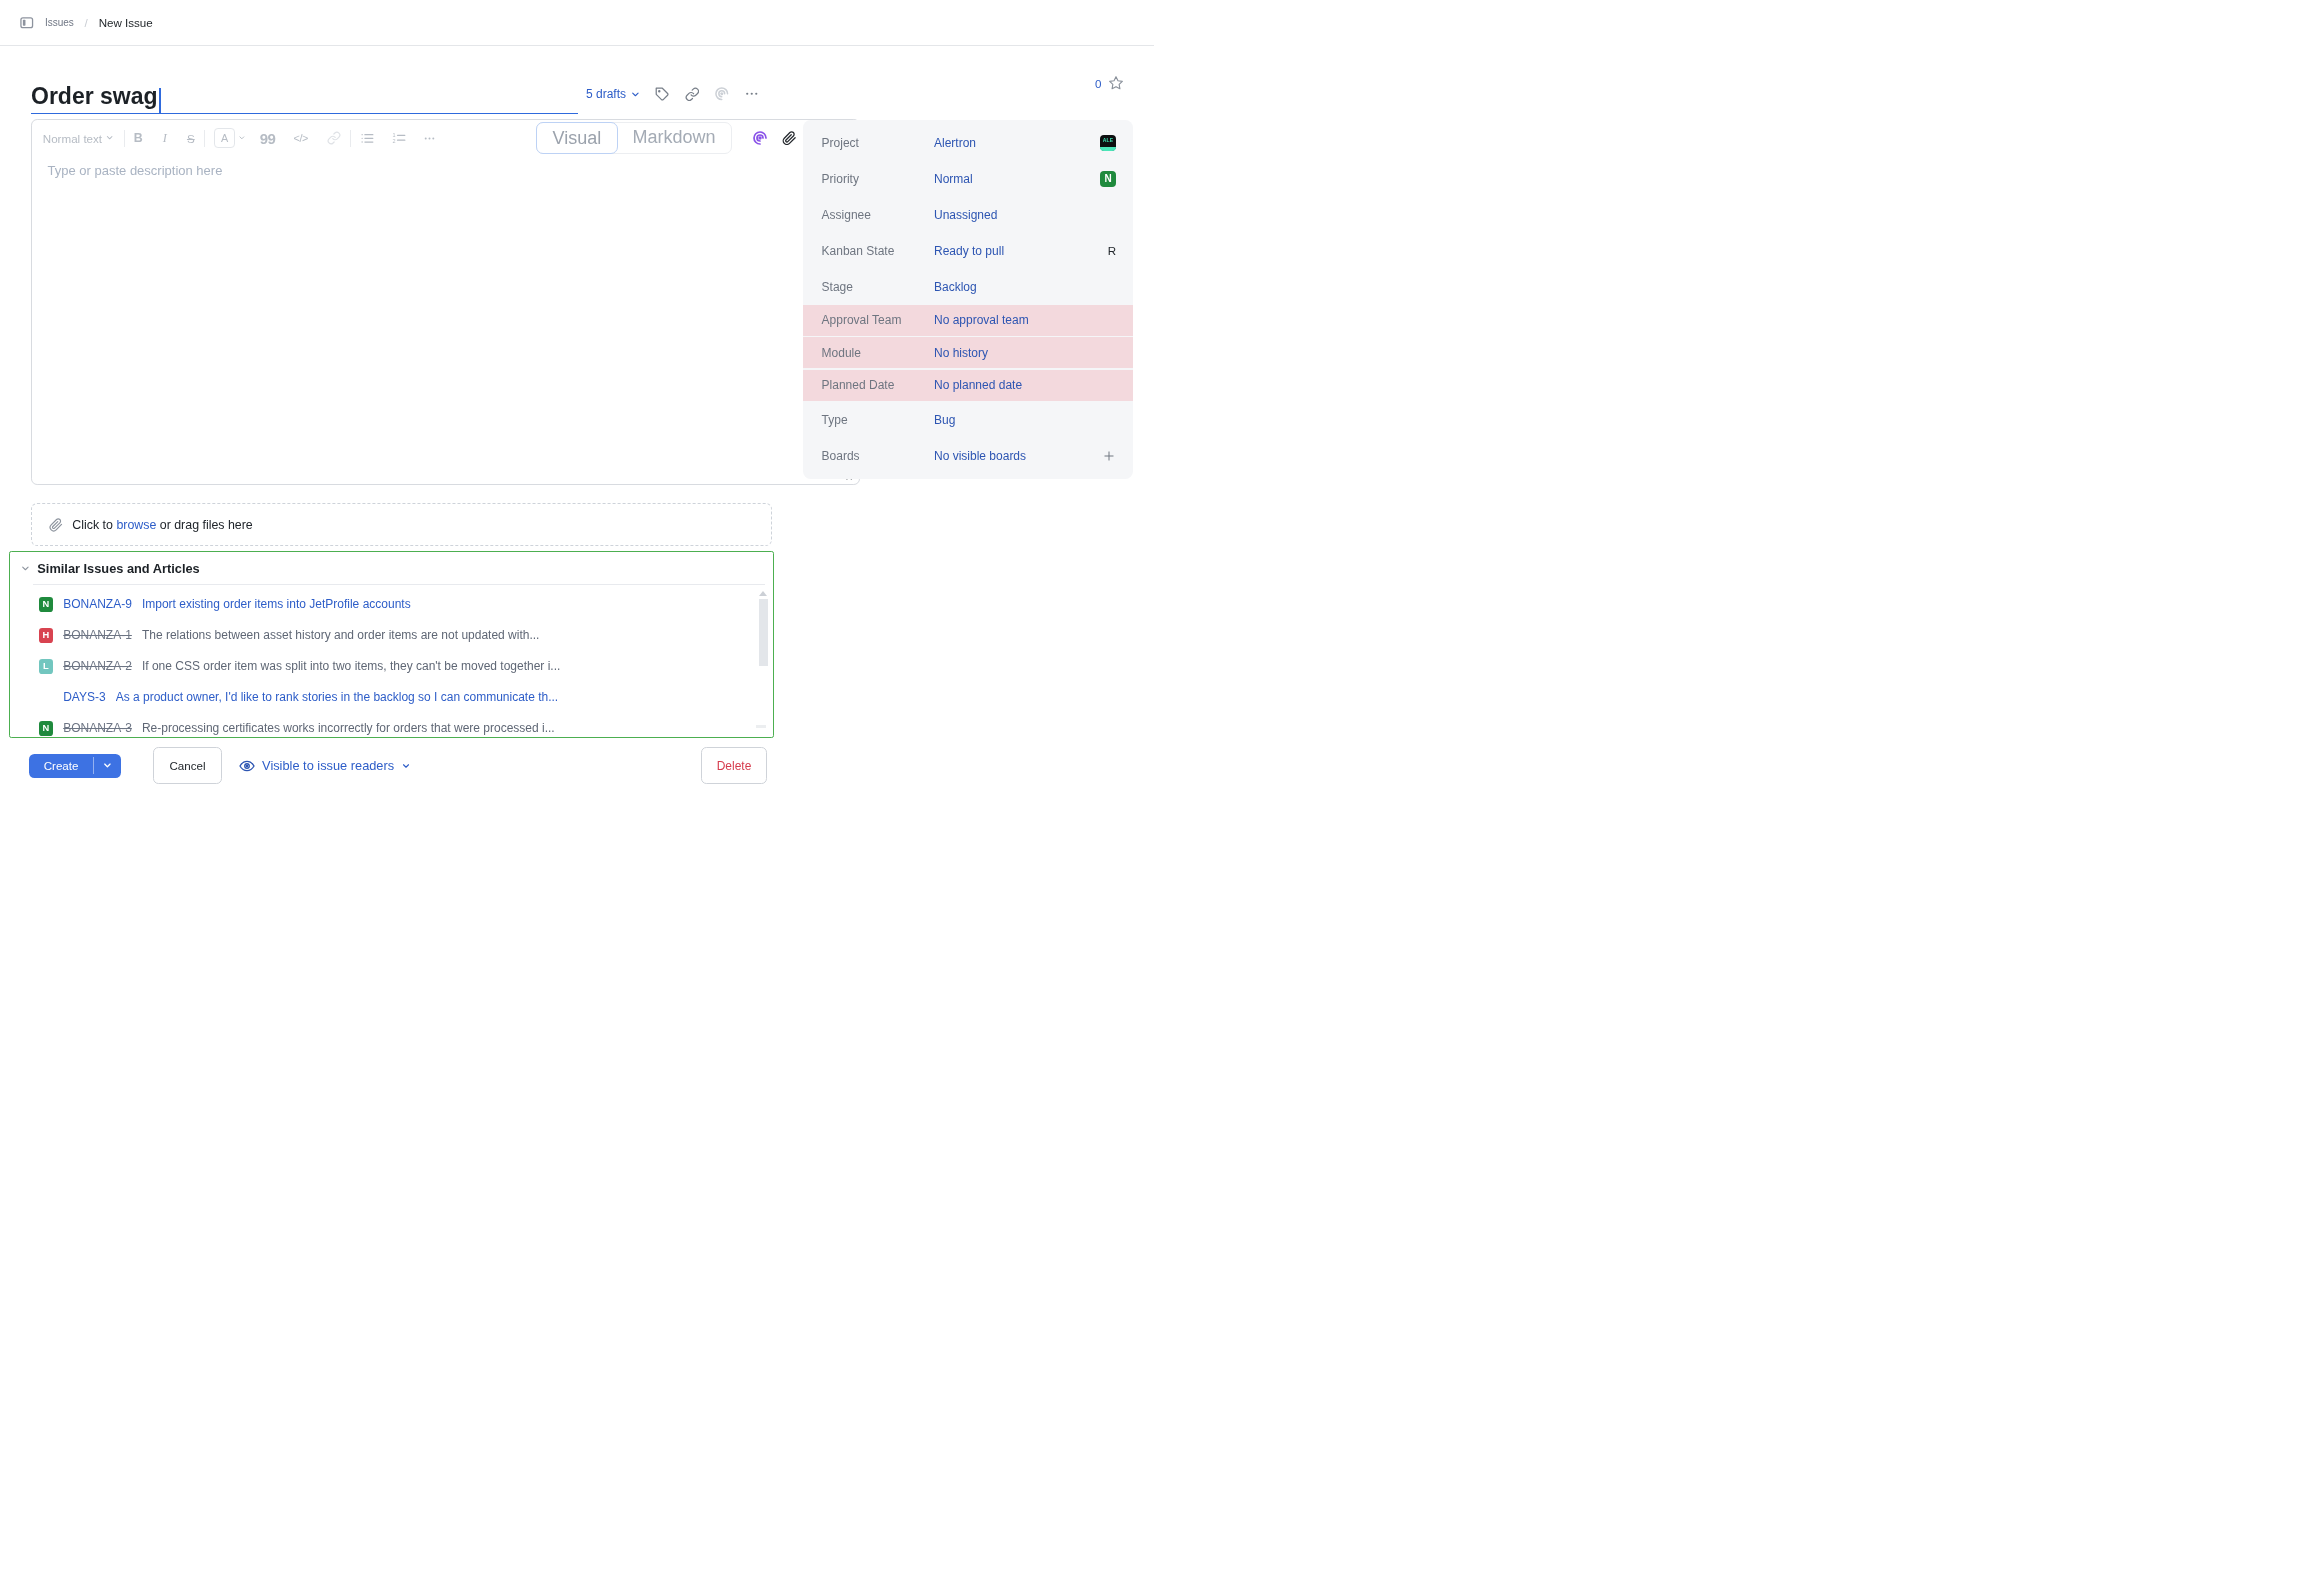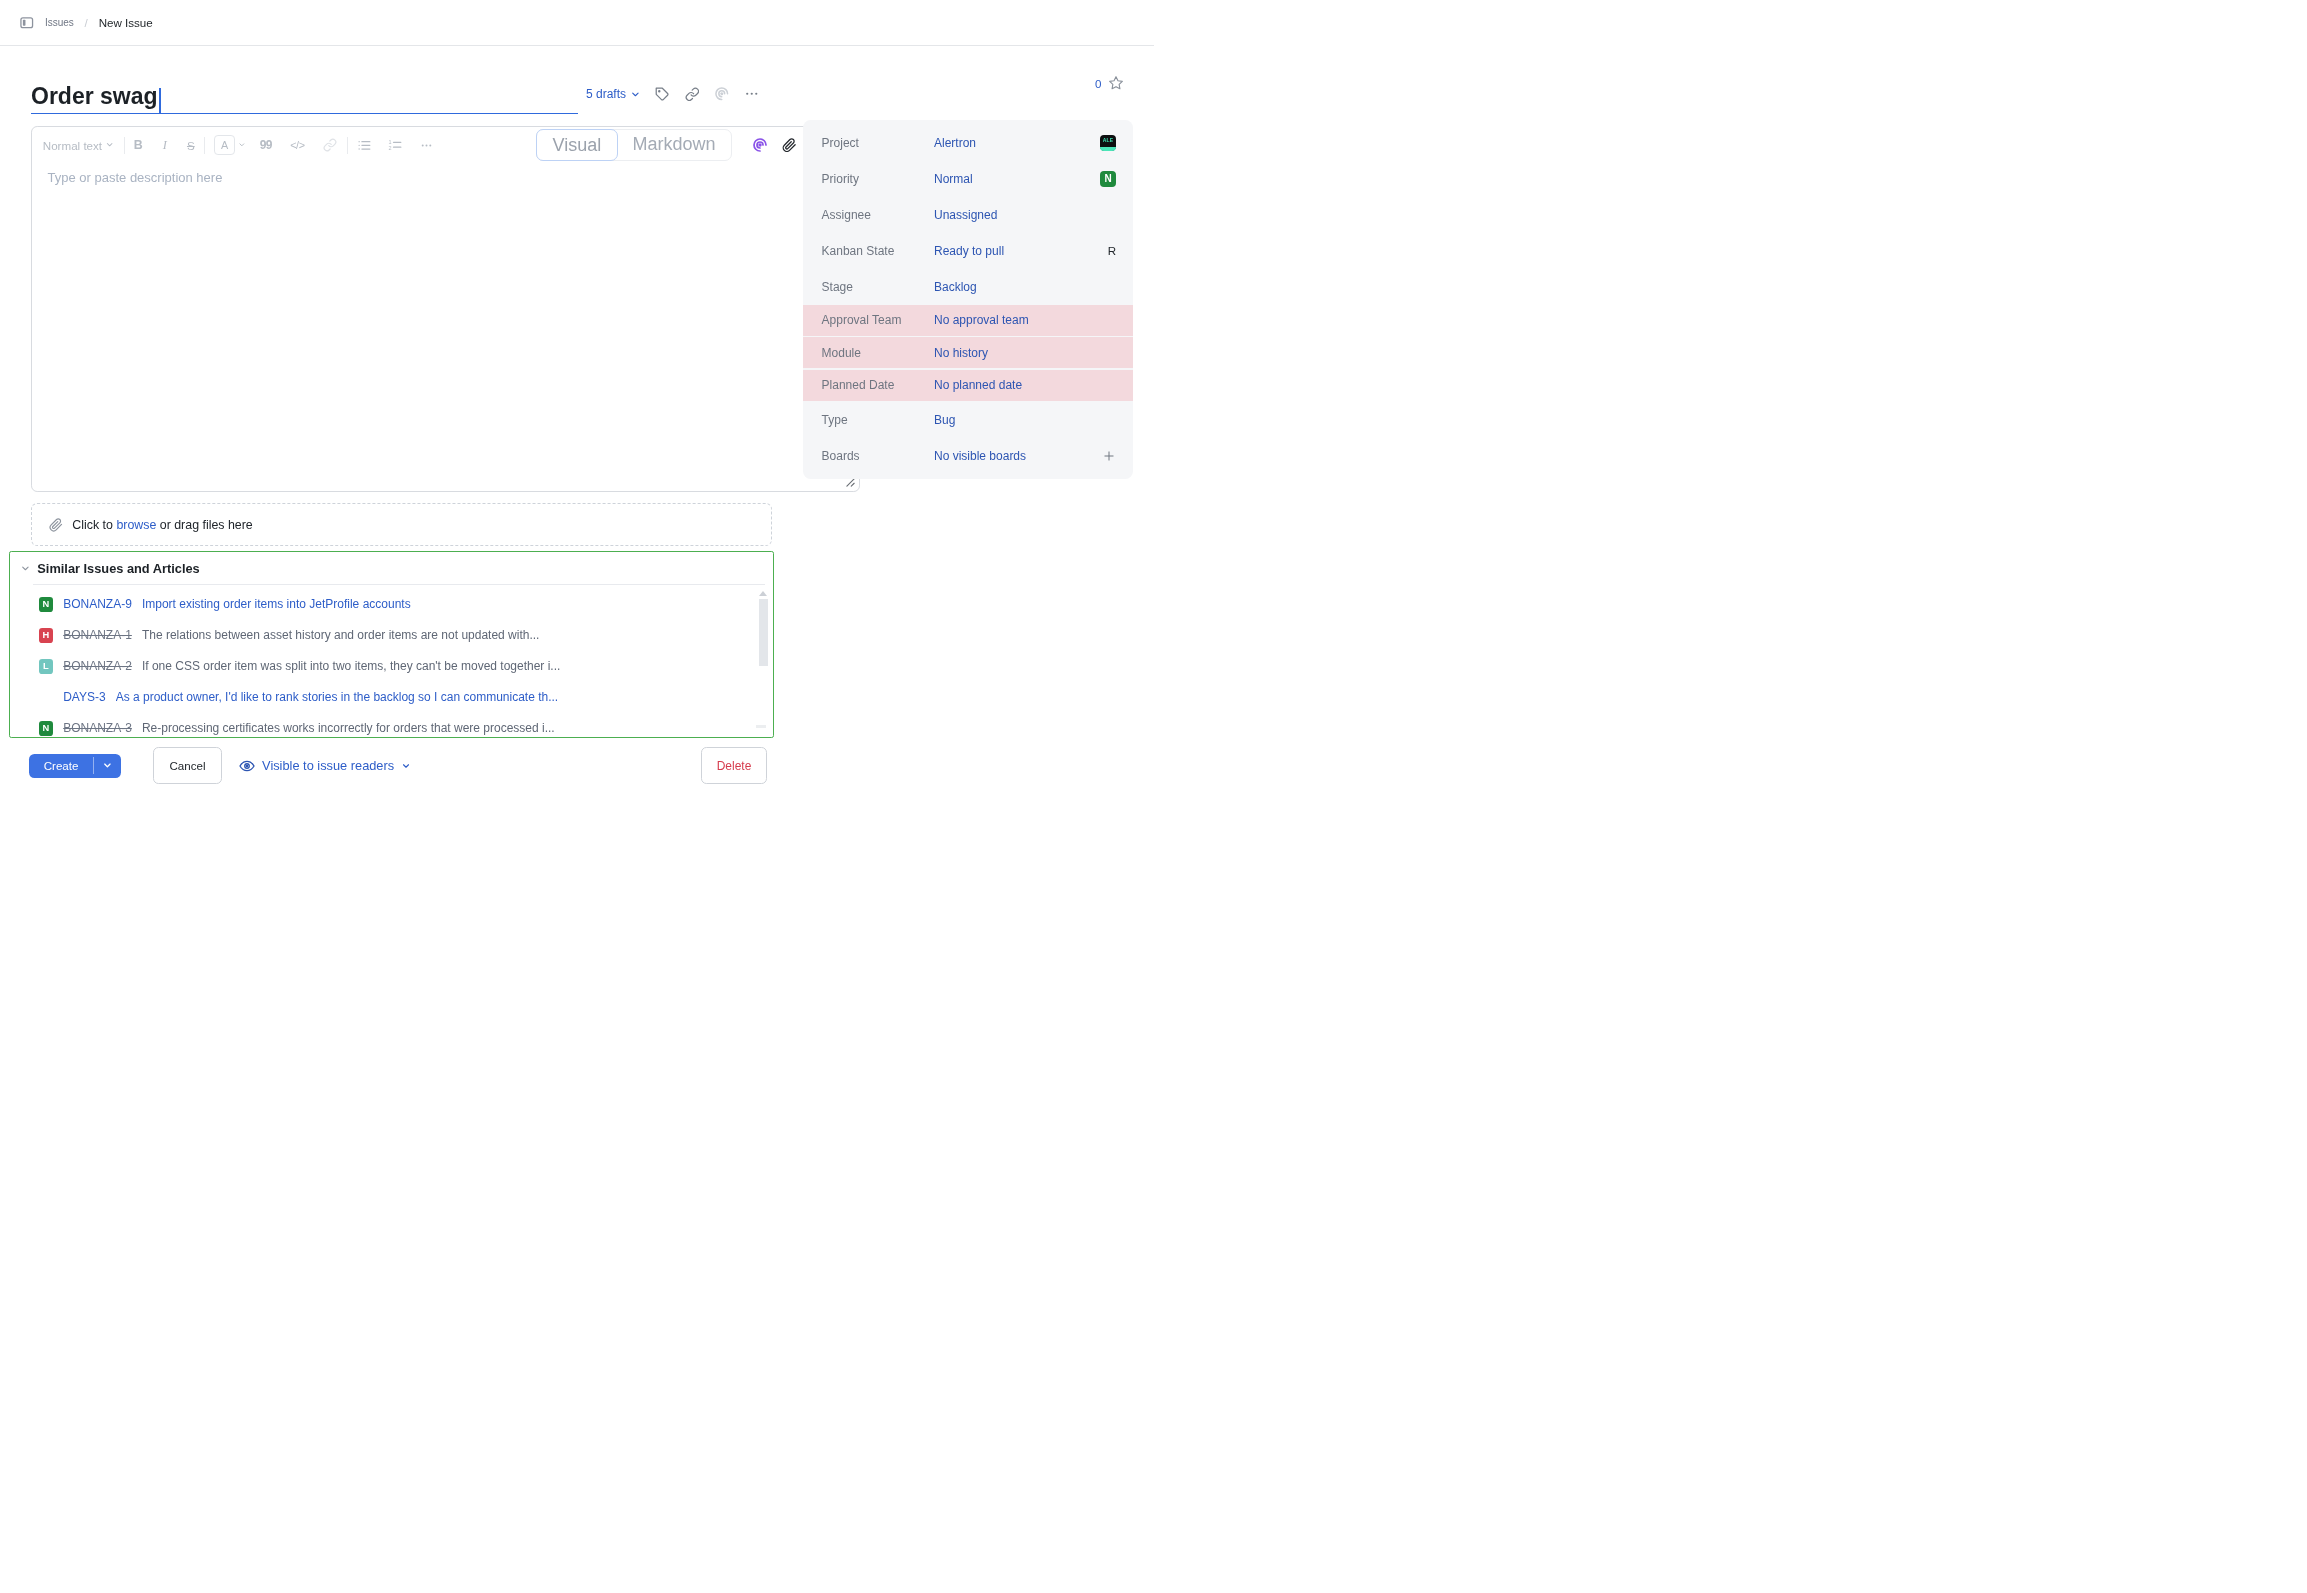--- a/index.html
+++ b/index.html
@@ -21,31 +21,31 @@
   .title-text { font-size:23px; font-weight:700; color:#1c2126; line-height:34px; }
   .caret { display:inline-block; width:1.5px; height:25px; background:#2f6add; margin-left:1.5px; vertical-align:-4.6px; }
   .title-actions { position:absolute; left:586px; top:80px; height:28px; display:flex; align-items:center; gap:14.7px; }
   .drafts { display:flex; align-items:center; gap:3.9px; color:#2d5dc8; font-size:12px; cursor:pointer; }
   .tool-ic { color:#777e88; cursor:pointer; }
   .tool-ic.disabled { color:#ccd0d6; }
   .vote-wrap { position:absolute; left:1095px; top:75px; display:flex; align-items:center; gap:6.2px; }
   .vote-count { color:#2d5dc8; font-size:11.6px; }
 
   
-  .editor { position:absolute; left:31px; top:126px; width:829px; height:366px;
+  .editor { position:absolute; left:31px; top:119px; width:829px; height:366px;
             border:0.8px solid #d8dbe0; border-radius:6.2px; background:#fff; }
   .ed-toolbar { display:flex; align-items:center; height:36px; padding:0 10.8px; }
   .ed-item { color:#b6bcc4; font-size:11.6px; display:flex; align-items:center; gap:3.1px; cursor:pointer; }
   .ed-sep { width:0.8px; height:17px; background:#e9ebee; margin:0 9.3px; }
   .ed-b { font-weight:700; font-size:12.4px; }
   .ed-i { font-style:italic; font-size:12.4px; font-family:"Liberation Serif", serif; }
   .ed-s { text-decoration:line-through; font-size:11.6px; }
   .a-box { border:0.8px solid #e3e6ea; border-radius:3.9px; width:21px; height:19.3px;
            display:flex; align-items:center; justify-content:center; font-size:10.8px; color:#b6bcc4; }
-  .ed-quote { font-weight:700; font-size:12px; letter-spacing:-0.8px; }
+  .ed-quote { font-weight:700; font-size:15px; letter-spacing:-0.8px; }
   .ed-code { font-size:10.8px; letter-spacing:-0.4px; }
   .seg-wrap { margin-left:auto; display:flex; border:0.8px solid #eceef1; border-radius:7px; }
   .seg { padding:4.6px 15.5px; font-size:18px; color:#a4abb5; border-radius:7px; cursor:pointer; }
   .seg.active { border:0.8px solid #bdd2f5; background:#fff; margin:-0.8px; color:#9ba2ac; }
   .ed-right { display:flex; align-items:center; gap:14px; margin-left:20px; margin-right:21.7px; }
   .aa { font-weight:700; font-size:12.4px; color:#24282d; cursor:pointer; }
   .placeholder { position:absolute; left:15.5px; top:43px; font-size:13px; color:#a9b3c2; }
   .resize-h { position:absolute; right:3.9px; bottom:3.9px; cursor:nwse-resize; color:#6b7076; }
 
   

